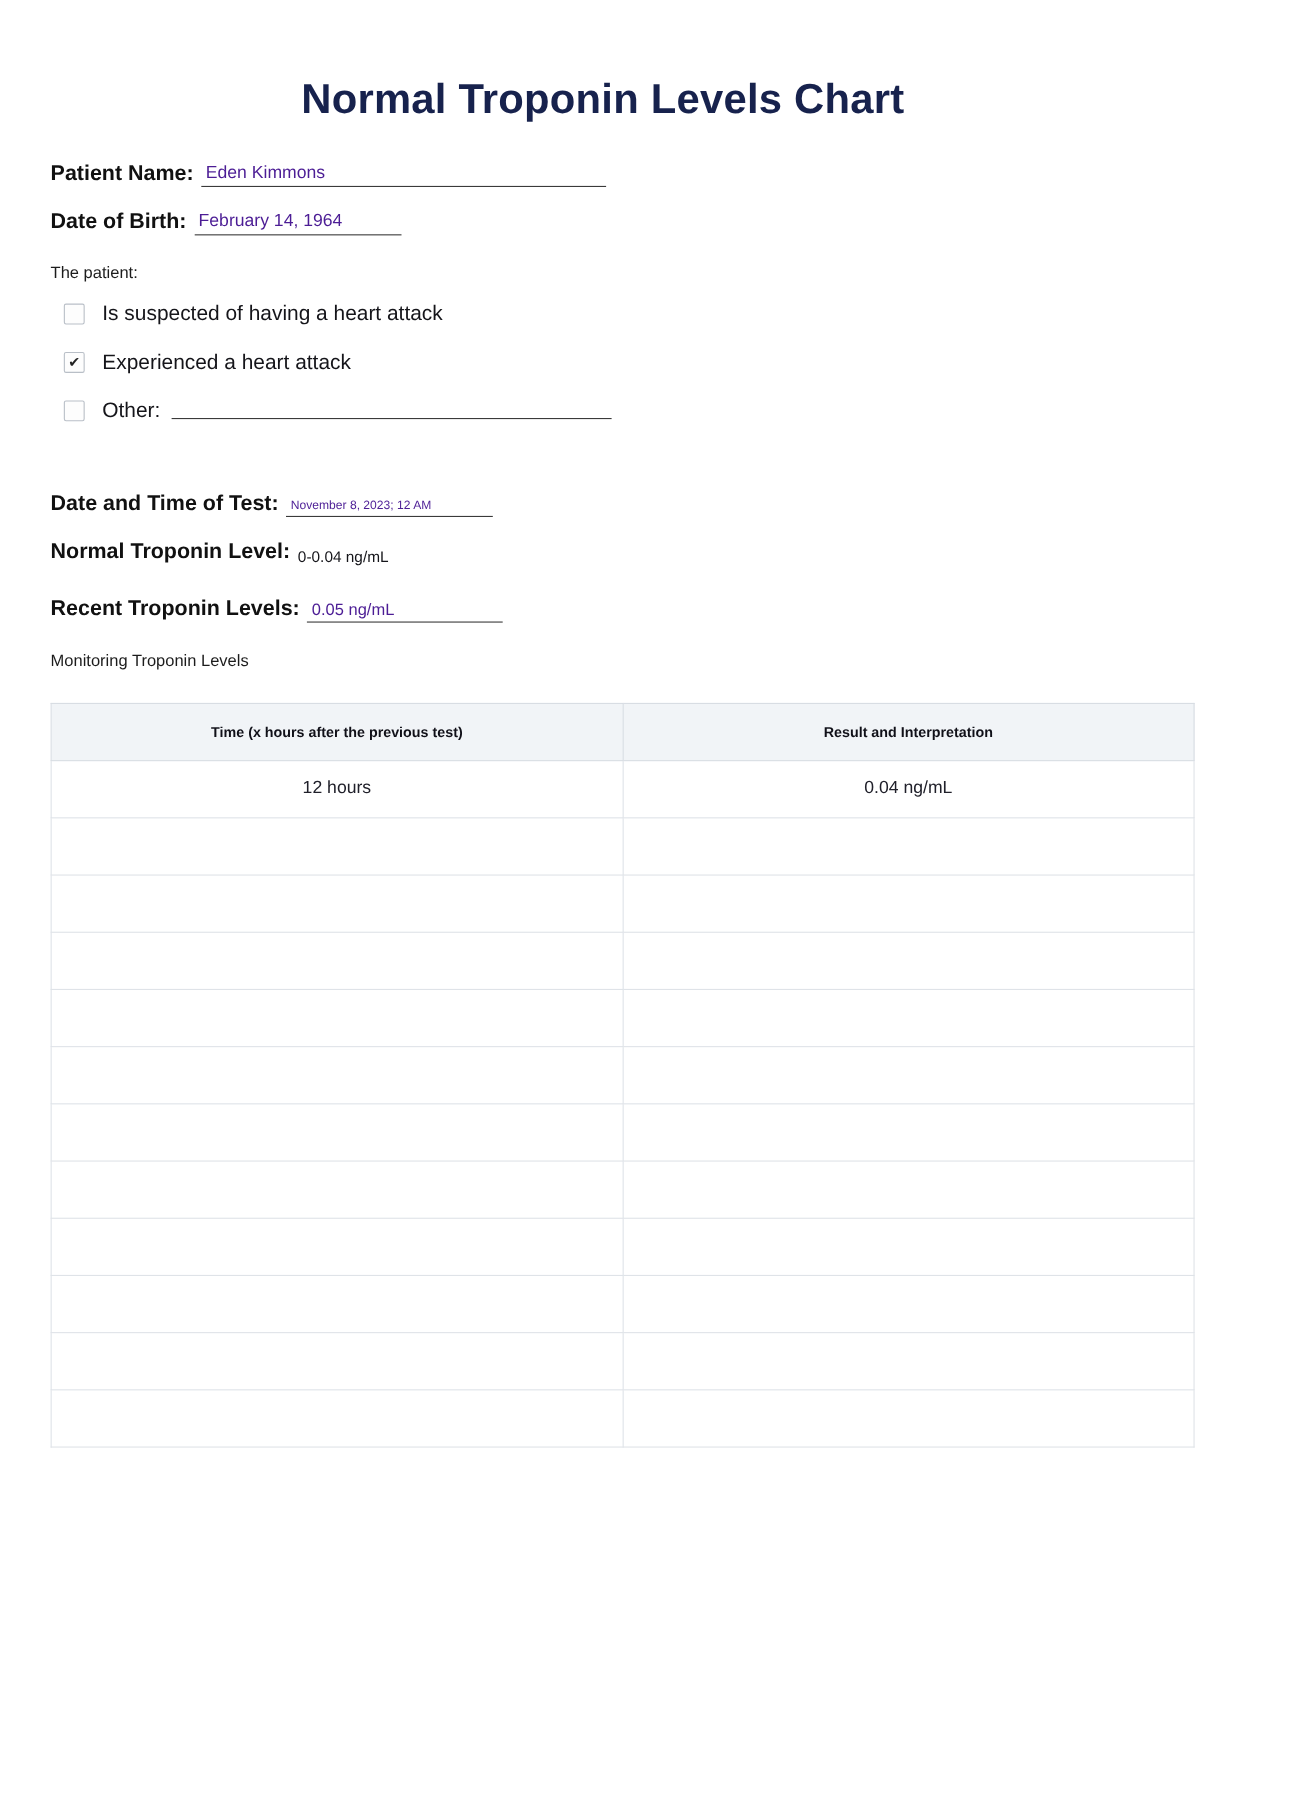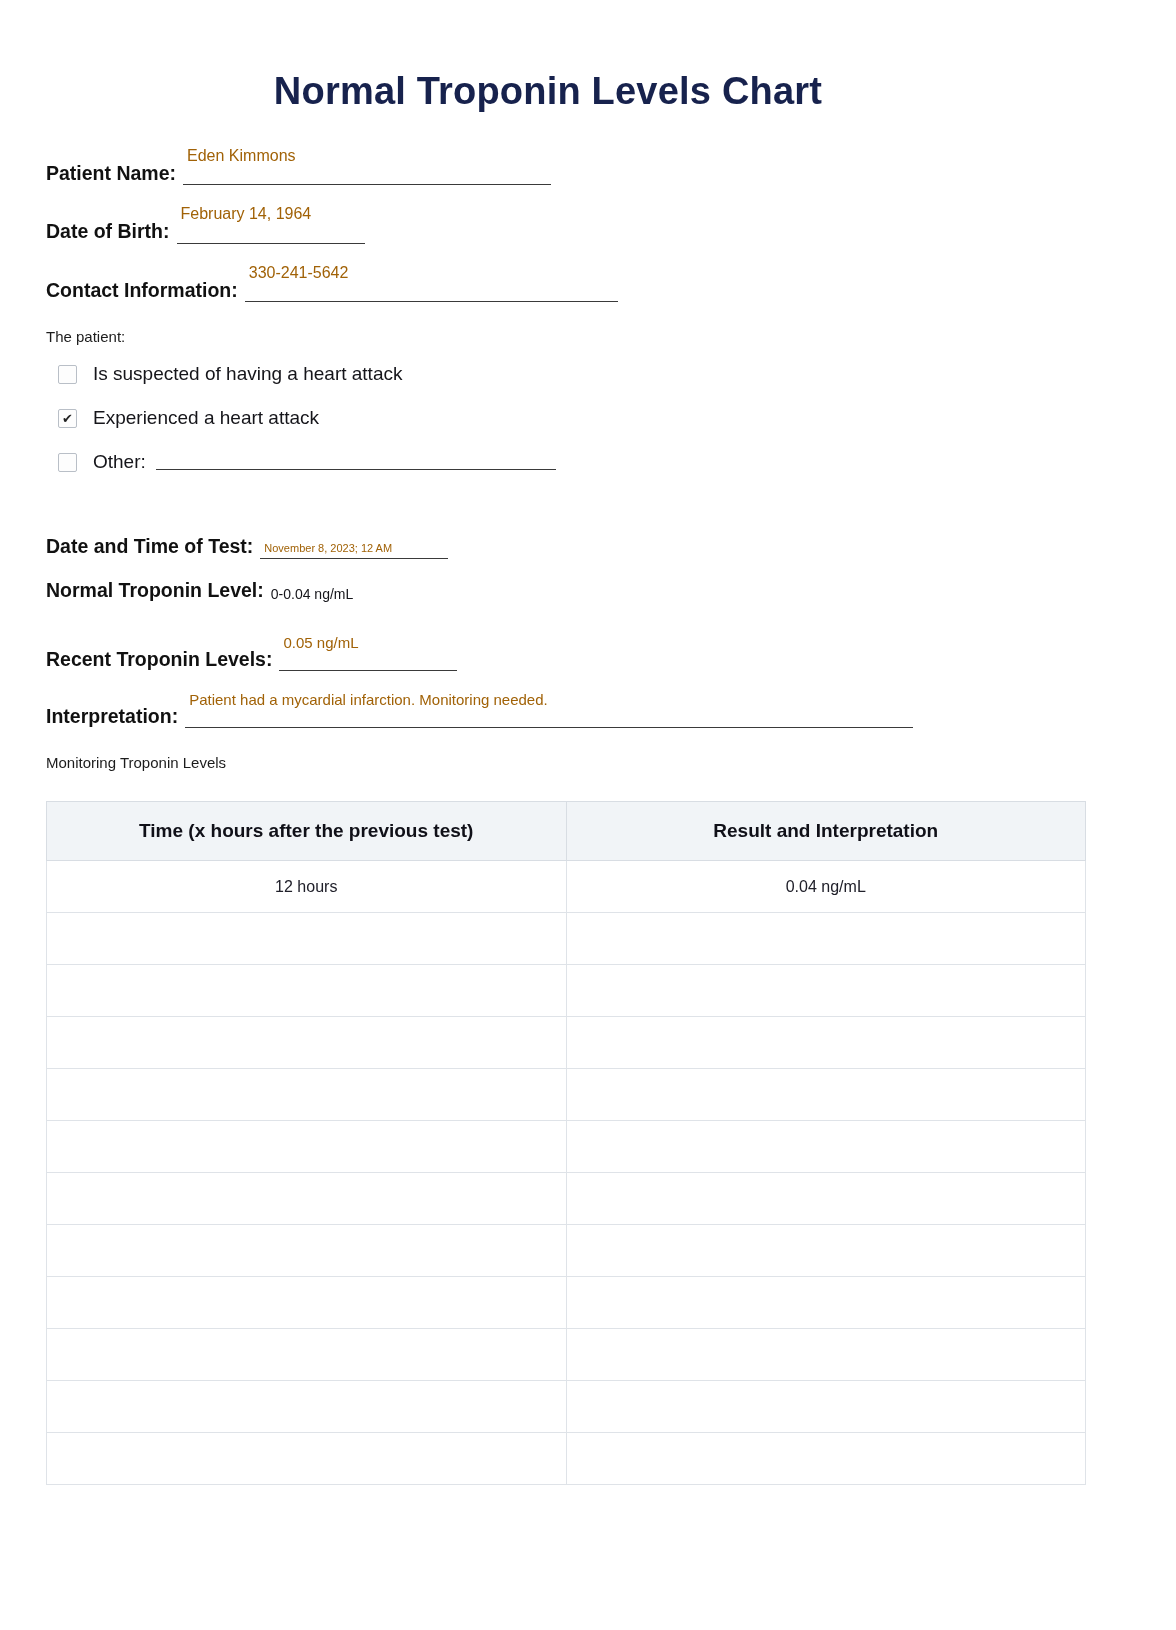--- a/index.html
+++ b/index.html
@@ -37,24 +37,24 @@
   }
   .field-label {
     font-weight: bold;
     font-size: 19.5px;
     color: #111;
     white-space: nowrap;
     line-height: 1.2;
   }
   .field-value {
     font-size: 16px;
-    color: #a16207;
+    color: #4c1d95;
     border-bottom: 1.3px solid #3a3a3a;
     margin-left: 7px;
-    padding: 0 4px 19px 4px;
+    padding: 0 4px 2px 4px;
     line-height: 1.15;
     white-space: nowrap;
     overflow: hidden;
   }
   .w-patient { width: 360px; }
   .w-dob { width: 180px; }
   .w-contact { width: 365px; }
   .w-sig { width: 545px; font-size: 19px; }
   .w-date-test { width: 180px; font-size: 11px; padding-bottom: 3px;}
   .w-recent { width: 170px; font-size: 15px; margin-top: 12px; }
@@ -119,21 +119,21 @@
 
   table.monitor {
     width: 1040px;
     border-collapse: collapse;
     margin-top: 30px;
     table-layout: fixed;
   }
   table.monitor th {
     background: #f1f4f7;
     border: 1px solid #d8dde3;
-    font-size: 19px;
+    font-size: 13px;
     font-weight: bold;
     color: #101018;
     padding: 18px 10px;
     text-align: center;
   }
   table.monitor td {
     border: 1px solid #dfe3e8;
     height: 51px;
     font-size: 16px;
     color: #20202a;
@@ -154,24 +154,20 @@
   <div class="field-row">
     <span class="field-label">Patient Name:</span>
     <span class="field-value w-patient">Eden Kimmons</span>
   </div>
 
   <div class="field-row">
     <span class="field-label">Date of Birth:</span>
     <span class="field-value w-dob">February 14, 1964</span>
   </div>
 
-  <div class="field-row">
-    <span class="field-label">Contact Information:</span>
-    <span class="field-value w-contact">330-241-5642</span>
-  </div>
 
   <div class="section-label">The patient:</div>
 
   <div class="check-row">
     <span class="checkbox"></span>
     <span class="check-label">Is suspected of having a heart attack</span>
   </div>
 
   <div class="check-row">
     <span class="checkbox">✔</span>
@@ -195,24 +191,20 @@
   <div class="field-row">
     <span class="field-label">Normal Troponin Level:</span>
     <span class="plain-inline">0-0.04 ng/mL</span>
   </div>
 
   <div class="field-row">
     <span class="field-label">Recent Troponin Levels:</span>
     <span class="field-value w-recent">0.05 ng/mL</span>
   </div>
 
-  <div class="field-row">
-    <span class="field-label">Interpretation:</span>
-    <span class="field-value w-interp">Patient had a mycardial infarction. Monitoring needed.</span>
-  </div>
 
   <div class="section-label">Monitoring Troponin Levels</div>
 
   <table class="monitor">
     <colgroup>
         <col class="c1">
         <col class="c2">
       </colgroup>
     <thead>
       <tr>

